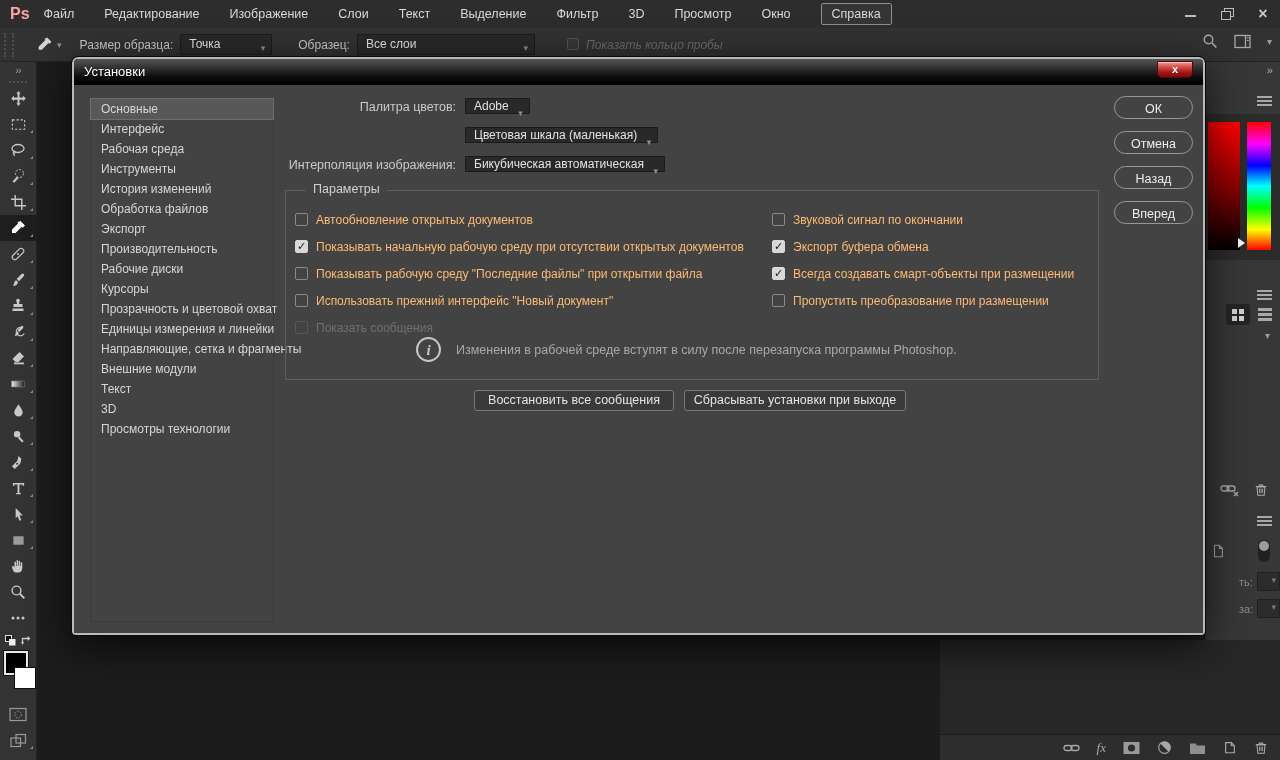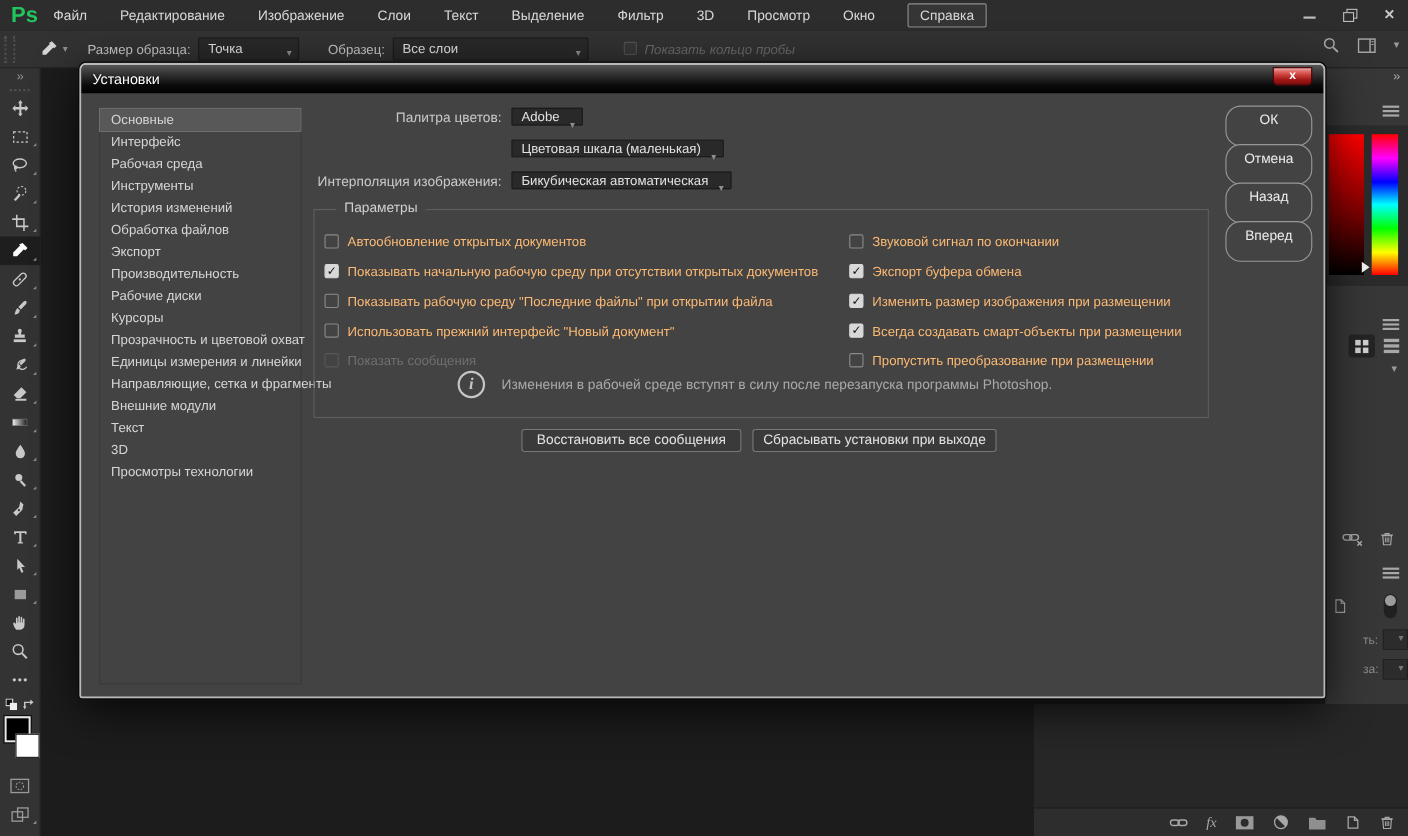--- a/index.html
+++ b/index.html
@@ -2,21 +2,21 @@
 <html><head>
 <meta charset="utf-8">
 <style>
   * { margin:0; padding:0; box-sizing:border-box; }
   html,body { background:#111; }
   body { font-family:"Liberation Sans","DejaVu Sans",sans-serif; }
   #app { position:relative; width:1280px; height:760px; overflow:hidden; background:#1c1c1c; }
 
   
   .menubar { position:absolute; left:0; top:0; width:1280px; height:28px; background:#2d2d2d; display:flex; align-items:center; z-index:3; }
-  .ps-logo { color:#22c55e; font-weight:bold; font-size:20px; margin:0 14px 0 10px; letter-spacing:0; }
+  .ps-logo { color:#fca5a5; font-weight:bold; font-size:16px; margin:0 14px 0 10px; letter-spacing:0; }
   .menu-items { display:flex; align-items:center; gap:30px; }
   .menu-item { color:#d8d8d8; font-size:12.5px; cursor:default; }
   .menu-item.boxed { border:1px solid #8f8f8f; border-radius:2px; padding:3px 10px; background:#353535; }
   .win-controls { position:absolute; right:10px; top:0; height:28px; display:flex; align-items:center; gap:22px; }
   .wc { width:14px; height:14px; position:relative; }
   .wc-min::after { content:""; position:absolute; left:1px; top:8px; width:11px; height:2px; background:#bdbdbd; }
   .wc-restore::before { content:""; position:absolute; left:4px; top:1px; width:8px; height:7px; border:1px solid #bdbdbd; }
   .wc-restore::after { content:""; position:absolute; left:1px; top:4px; width:8px; height:7px; border:1px solid #bdbdbd; background:#2d2d2d; }
   .wc-close { color:#c8c8c8; font-size:16px; line-height:14px; text-align:center; font-weight:bold; }
 
@@ -110,21 +110,21 @@
   .opt-row.disabled { color:#6f6f6f; }
   .opt-row.disabled .cb { border-color:#585858; }
 
   .info { position:absolute; left:130px; top:146px; display:flex; align-items:center; gap:15px; }
   .info-icon { width:25px; height:25px; border:2px solid #c6c6c6; border-radius:50%; color:#c6c6c6; text-align:center; font-size:15px; line-height:22px; font-family:"Liberation Serif",serif; font-style:italic; font-weight:bold; flex:none; }
   .info-text { color:#a9a9a9; font-size:12.5px; }
 
   .small-btn { position:absolute; top:305px; height:21px; background:#3a3a3a; border:1px solid #787878; border-radius:3px; color:#e3e3e3; font-size:12.5px; text-align:center; line-height:19px; cursor:default; }
   .sb1 { left:400px; width:200px; } .sb2 { left:610px; width:222px; }
 
-  .action-btn { position:absolute; left:1040px; width:79px; height:37px; border:1px solid #989898; border-radius:14px; color:#ececec; font-size:12.5px; text-align:center; line-height:25px; background:#434343; cursor:default; }
+  .action-btn { position:absolute; left:1040px; width:79px; height:23px; border:1px solid #989898; border-radius:14px; color:#ececec; font-size:12.5px; text-align:center; line-height:25px; background:#434343; cursor:default; }
   .ab0 { top:11px; } .ab1 { top:46px; } .ab2 { top:81px; } .ab3 { top:116px; }
 
   svg { display:block; }
 </style>
 </head>
 <body>
 
 <div id="app">
 
   <div class="menubar">
@@ -497,24 +497,20 @@
           <div class="opt-row">
               <span class="cb"></span>
               <span>Звуковой сигнал по окончании</span>
             </div>
           <div class="opt-row checked">
               <span class="cb"></span>
               <span>Экспорт буфера обмена</span>
             </div>
           <div class="opt-row checked">
               <span class="cb"></span>
-              <span>Изменить размер изображения при размещении</span>
-            </div>
-          <div class="opt-row checked">
-              <span class="cb"></span>
               <span>Всегда создавать смарт-объекты при размещении</span>
             </div>
           <div class="opt-row">
               <span class="cb"></span>
               <span>Пропустить преобразование при размещении</span>
             </div>
         </div>
 
         <div class="info">
           <span class="info-icon">i</span>

